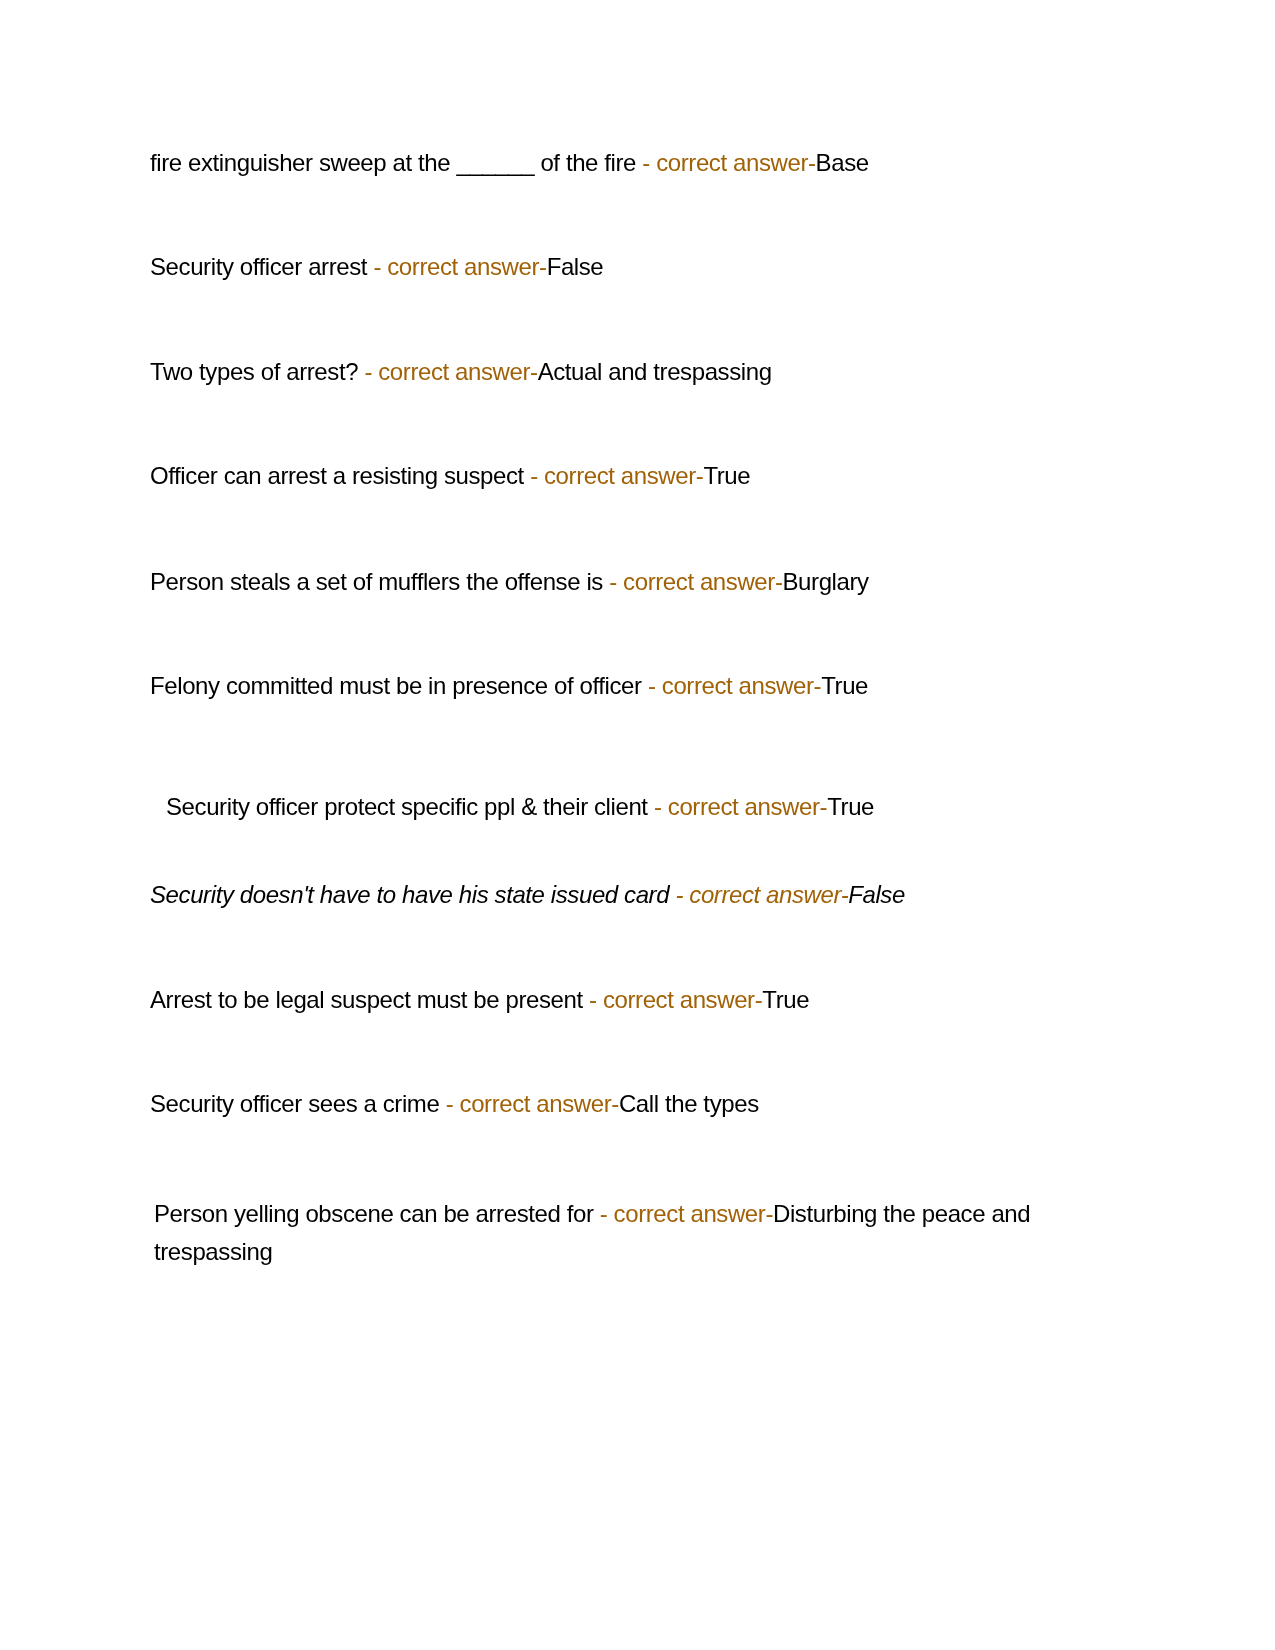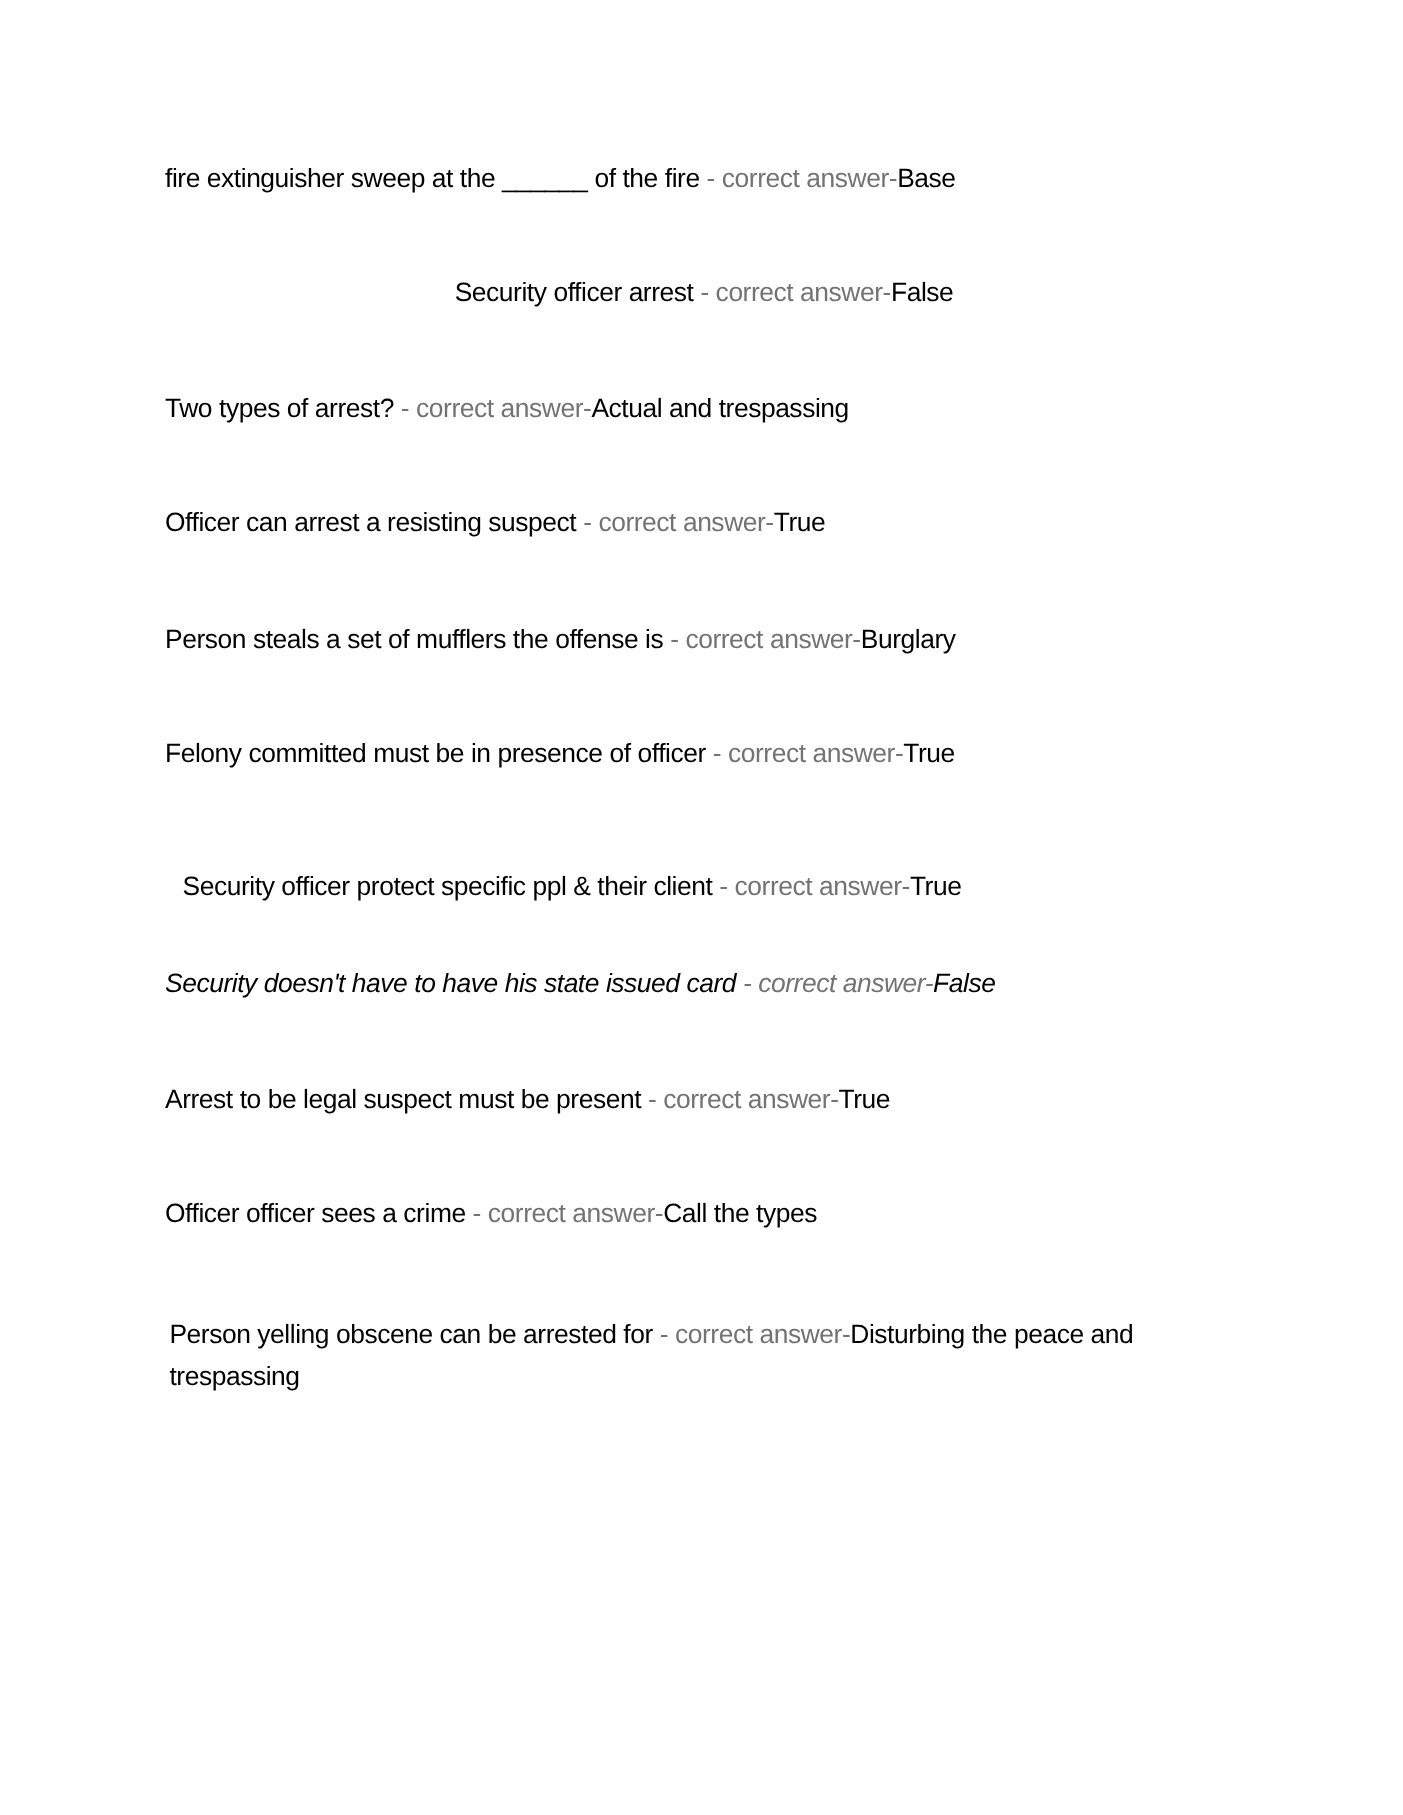--- a/index.html
+++ b/index.html
@@ -11,40 +11,40 @@
     .qa {
       position: absolute;
       left: 150px;
       width: 980px;
       font-family: "Liberation Sans", sans-serif;
       font-size: 24px;
       line-height: 38px;
       color: #000000;
       letter-spacing: -0.4px;
     }
-    .sep { color: #737373; }
+    .sep { color: #a16207; }
   </style>
 </head>
 <body>
 
 <div class="page">
   <p class="qa" style="top:144px; margin:0;"><span>fire extinguisher sweep at the ______ of the fire</span><span class="sep"> - correct answer-</span><span>Base</span></p>
 
-  <p class="qa" style="top:248px; margin:0;text-align:center;"><span>Security officer arrest</span><span class="sep"> - correct answer-</span><span>False</span></p>
+  <p class="qa" style="top:248px; margin:0;"><span>Security officer arrest</span><span class="sep"> - correct answer-</span><span>False</span></p>
 
   <p class="qa" style="top:353px; margin:0;"><span>Two types of arrest?</span><span class="sep"> - correct answer-</span><span>Actual and trespassing</span></p>
 
   <p class="qa" style="top:563px; margin:0;"><span>Person steals a set of mufflers the offense is</span><span class="sep"> - correct answer-</span><span>Burglary</span></p>
 
   <p class="qa" style="top:457px; margin:0;"><span>Officer can arrest a resisting suspect</span><span class="sep"> - correct answer-</span><span>True</span></p>
 
   <p class="qa" style="top:667px; margin:0;"><span>Felony committed must be in presence of officer</span><span class="sep"> - correct answer-</span><span>True</span></p>
 
   <p class="qa" style="top:772px; margin:16px;"><span>Security officer protect specific ppl &amp; their client</span><span class="sep"> - correct answer-</span><span>True</span></p>
 
   <p class="qa" style="top:876px; margin:0;font-style:italic;"><span>Security doesn't have to have his state issued card</span><span class="sep"> - correct answer-</span><span>False</span></p>
 
   <p class="qa" style="top:981px; margin:0;"><span>Arrest to be legal suspect must be present</span><span class="sep"> - correct answer-</span><span>True</span></p>
 
-  <p class="qa" style="top:1085px; margin:0;"><span>Officer officer sees a crime</span><span class="sep"> - correct answer-</span><span>Call the types</span></p>
+  <p class="qa" style="top:1085px; margin:0;"><span>Security officer sees a crime</span><span class="sep"> - correct answer-</span><span>Call the types</span></p>
 
   <p class="qa" style="top:1191px; margin:4px; width:960px;"><span>Person yelling obscene can be arrested for</span><span class="sep"> - correct answer-</span><span>Disturbing the peace and trespassing</span></p>
 </div>
 
 </body></html>

